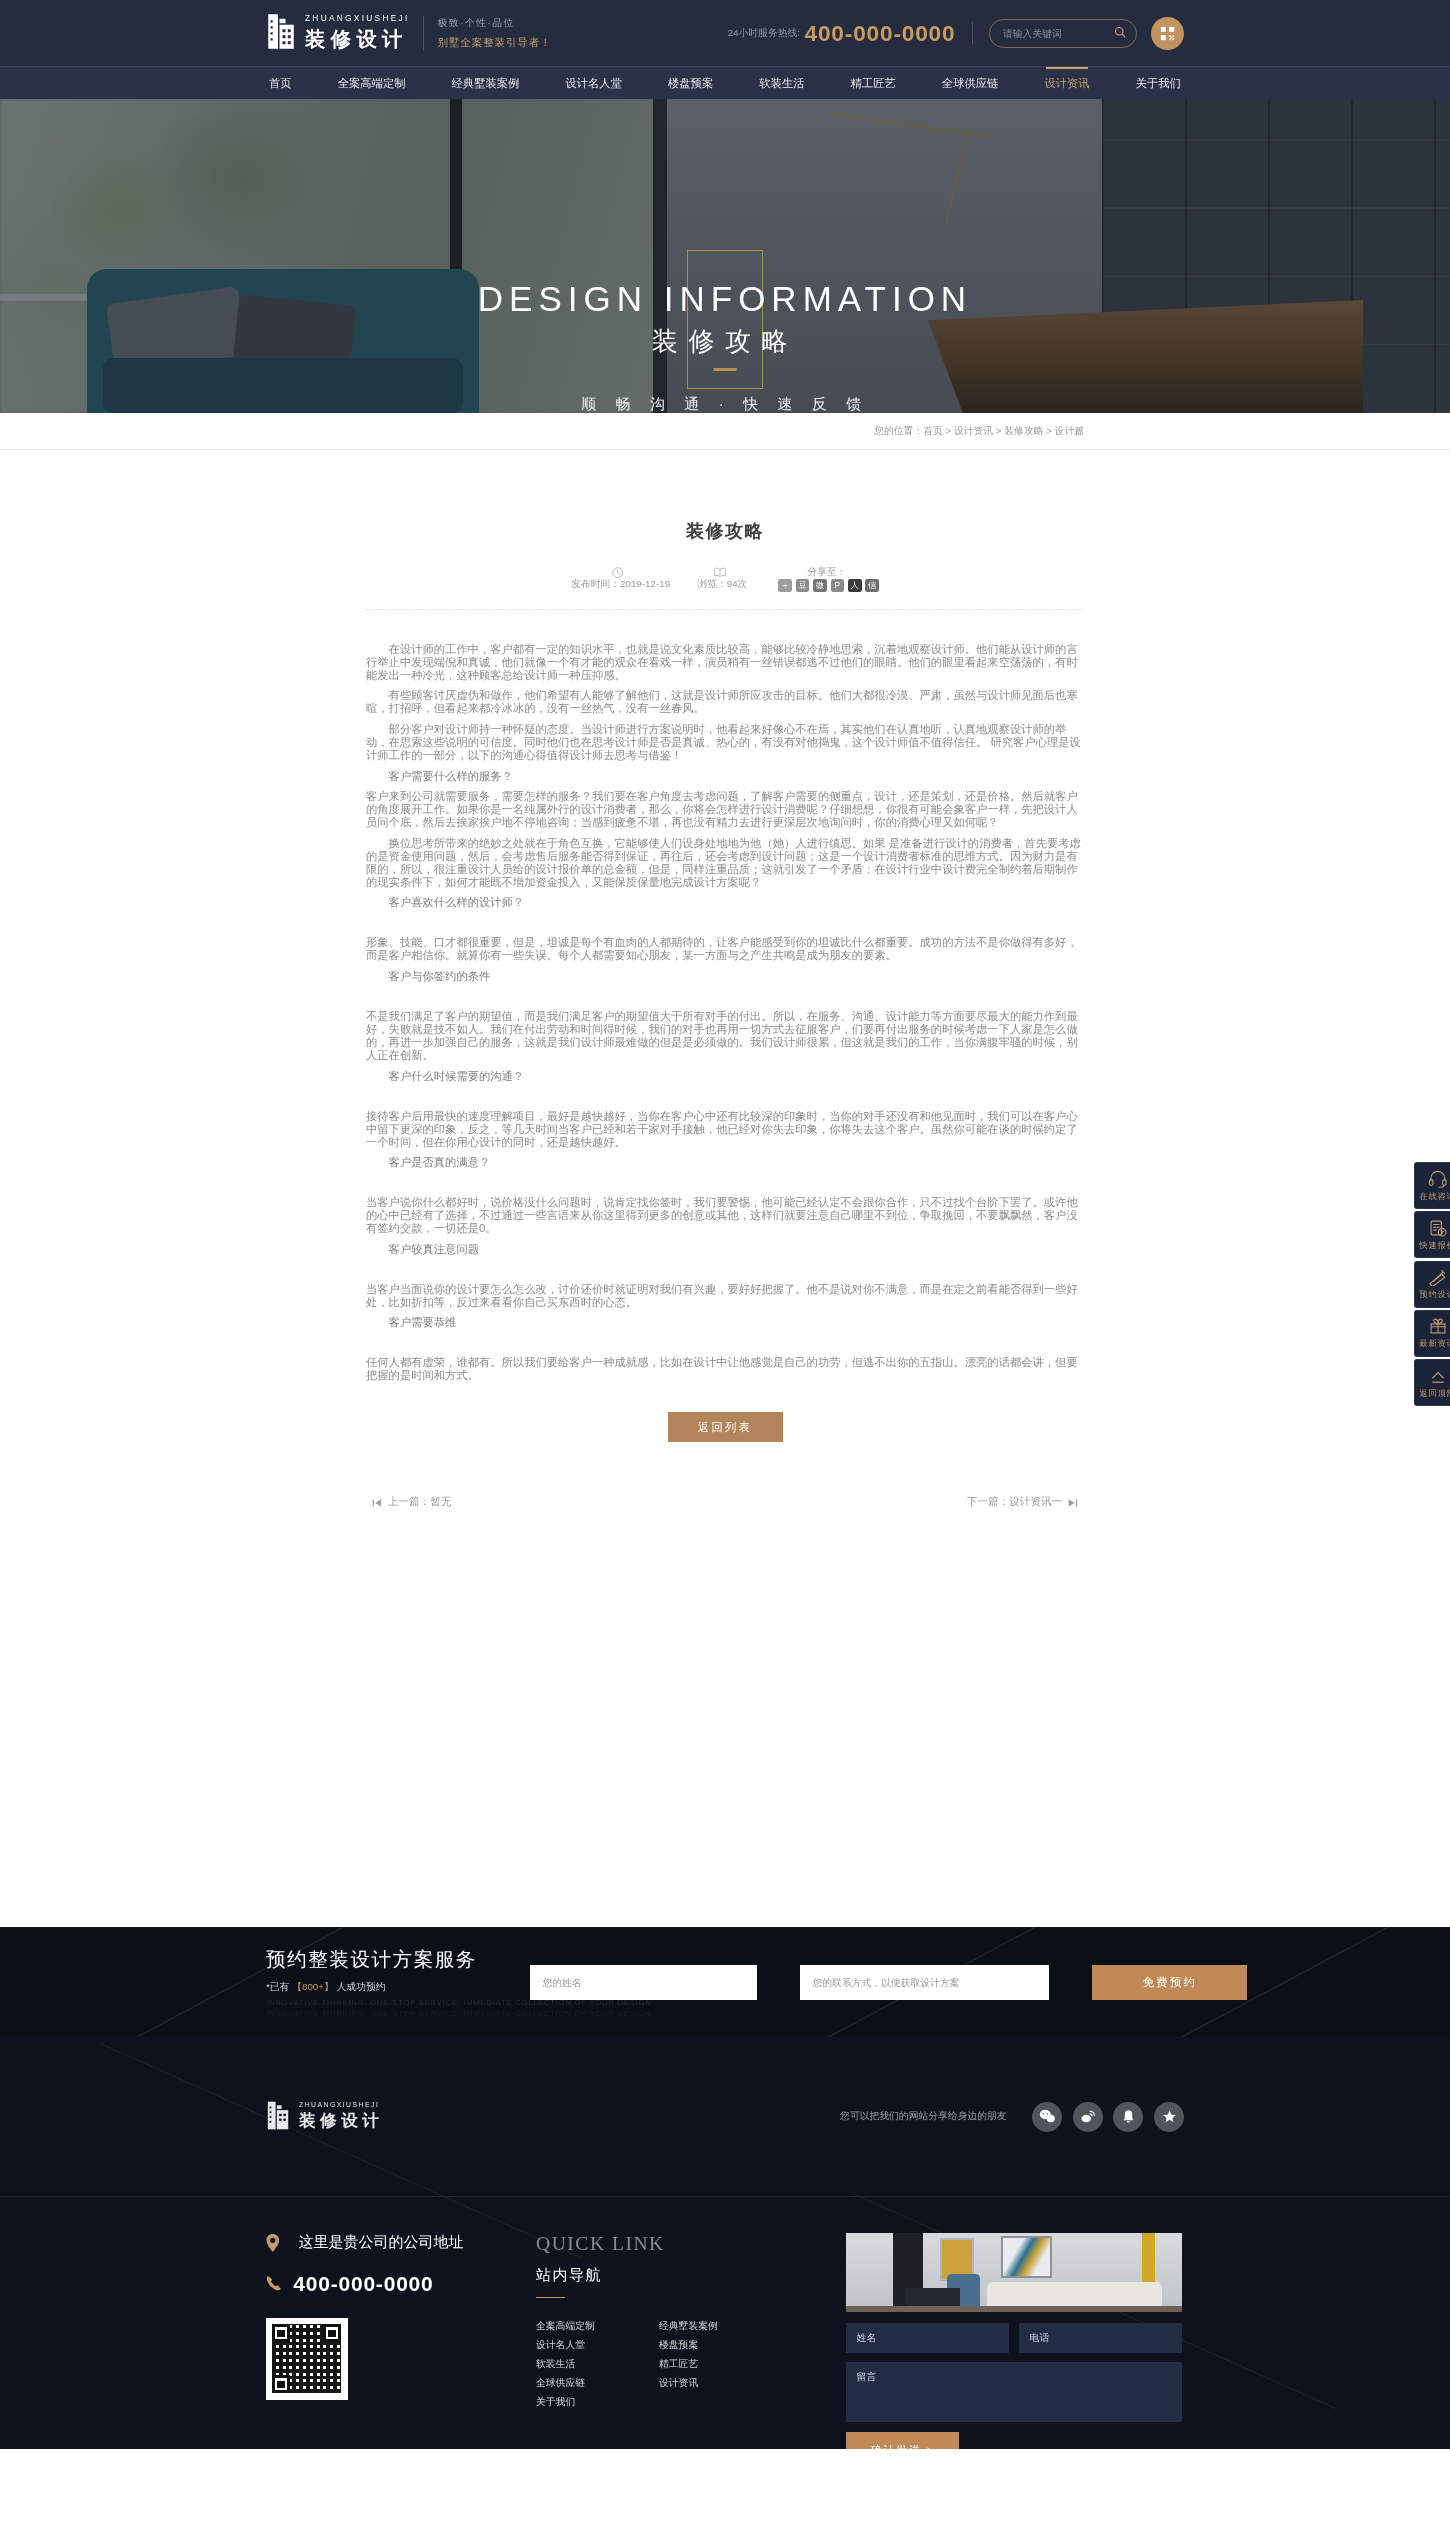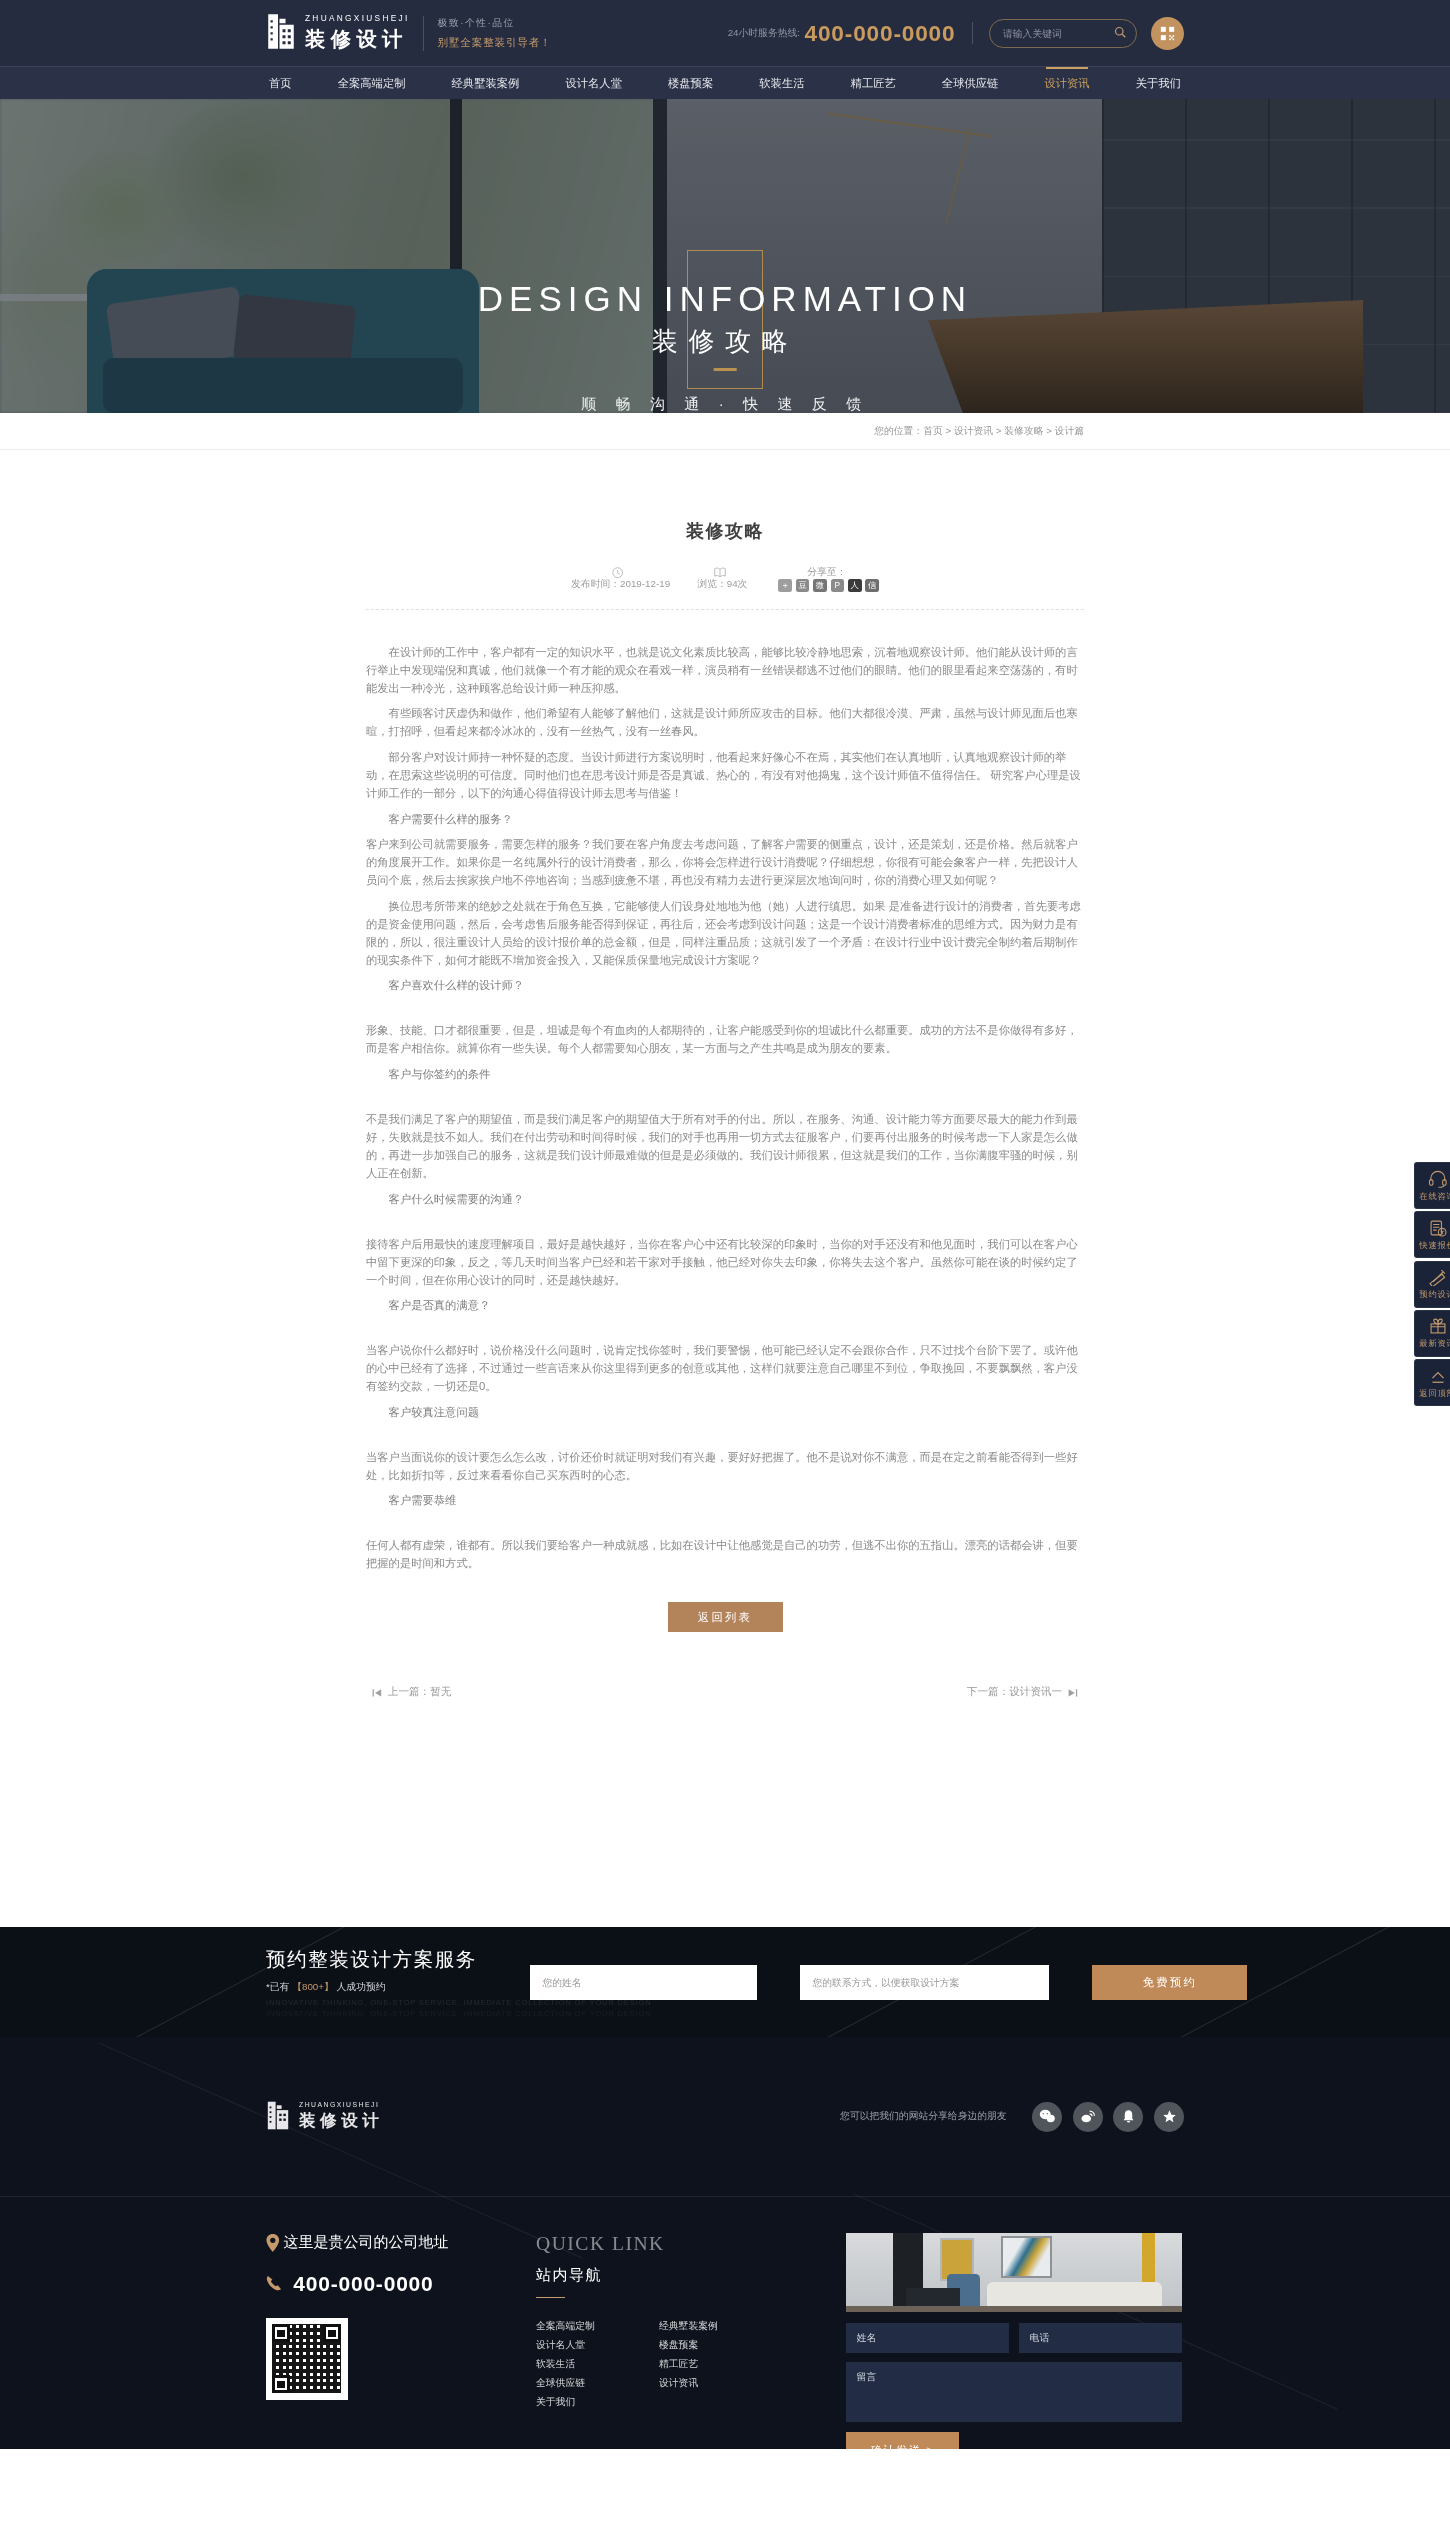--- a/index.html
+++ b/index.html
@@ -92,21 +92,21 @@
   .article{width:718px;margin:0 auto;padding-top:69px;}
   .article-title{text-align:center;font-size:18px;color:#404040;font-weight:bold;
                  letter-spacing:1.5px;margin:0 0 22.7px;}
   .meta{display:flex;justify-content:center;align-items:center;color:#9b9b9b;font-size:9.8px;
         padding-bottom:16.6px;border-bottom:0.8px dashed #e0e0e0;margin-bottom:33px;}
   .meta .m-item{display:flex;align-items:center;margin:0 13.6px;flex-direction:column;}
   .meta svg{margin-right:5.3px;}
   .share-icons{display:flex;align-items:center;}
   .share-icons .s-ic{width:13.6px;height:13.6px;border-radius:2.3px;margin-left:3.8px;color:#fff;
                      font-size:8.3px;line-height:13.6px;text-align:center;cursor:pointer;}
-  .article-body p{font-size:11.3px;line-height:18px;color:#8a8a8a;margin:0 0 7.6px;}
+  .article-body p{font-size:11.3px;line-height:13px;color:#8a8a8a;margin:0 0 7.6px;}
   .article-body p.indent{text-indent:2em;}
   .article-body p.heading{color:#7d7d7d;}
   .article-body p.spaced{margin-bottom:27px;}
   .back-btn{display:block;margin:30px auto 0;width:115px;height:30px;background:#b3835a;
             color:#fff;font-size:11.3px;letter-spacing:2.3px;border:none;cursor:pointer;}
   .pager{width:718px;margin:53px auto 0;display:flex;justify-content:space-between;
          font-size:10.6px;color:#999;}
   .pager .pg{display:flex;align-items:center;cursor:pointer;}
   .pager svg{margin:0 6px;}
 
@@ -141,21 +141,21 @@
   .f-logo .logo-text .logo-en{font-size:6.8px;letter-spacing:1.5px;color:#e8e8ea;}
   .f-logo .logo-text .logo-zh{font-size:16.6px;letter-spacing:4.5px;color:#e8e8ea;font-weight:bold;margin-top:1.5px;}
   .f-share{display:flex;align-items:center;}
   .f-share-hint{font-size:9.8px;color:#9aa0aa;margin-right:15px;}
   .soc{width:30px;height:30px;border-radius:50%;background:rgba(255,255,255,.28);margin-left:10.6px;
        display:flex;align-items:center;justify-content:center;cursor:pointer;}
   .footer-main{padding-top:36px;}
   .footer-main .container{display:flex;}
   .f-col1{width:270px;}
   .addr-row,.phone-row{display:flex;align-items:center;}
-  .addr-row span{font-size:15px;color:#fff;margin-left:4px;}
+  .addr-row span{font-size:15px;color:#fff;margin-left:19px;}
   .phone-row{margin-top:19.6px;}
   .phone-row span{font-size:21px;font-weight:bold;color:#fff;letter-spacing:0.8px;margin-left:10.6px;}
   .qr-box{margin-top:22.7px;width:82px;height:82px;background:#fff;padding:6px;box-sizing:border-box;}
   .qr-pattern{position:relative;width:69px;height:69px;
     background:
       repeating-linear-gradient(90deg,#161616 0 3.8px,transparent 3.8px 6.8px),
       repeating-linear-gradient(0deg,#161616 0 3.8px,#fff 3.8px 6.8px);}
   .qr-c{position:absolute;width:18px;height:18px;background:#fff;border:3.8px solid #111;
         box-sizing:border-box;}
   .qr-c::after{content:"";position:absolute;inset:2.3px;background:#111;}

